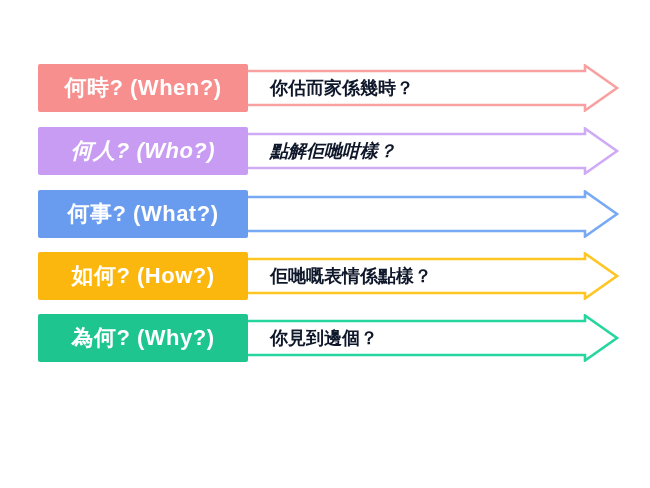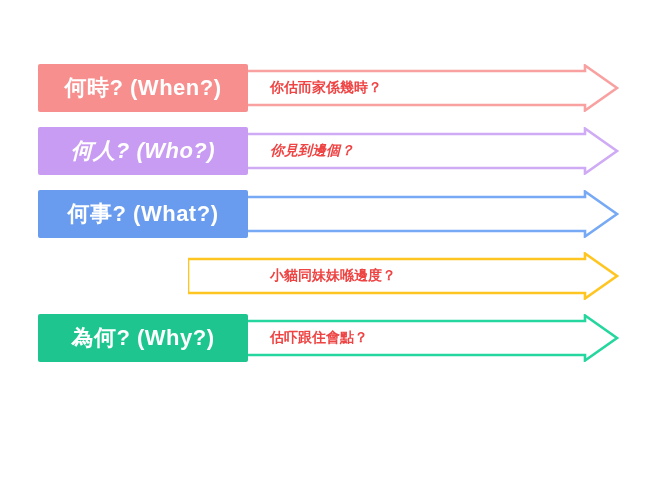--- a/index.html
+++ b/index.html
@@ -39,22 +39,22 @@
     display:flex;align-items:center;justify-content:center;
     color:#ffffff;
     font-size:22px;
     font-weight:bold;
     letter-spacing:0.5px;
     white-space:nowrap;
   }
   .question{
     position:absolute;left:232px;top:0;height:48px;z-index:3;
     display:flex;align-items:center;
-    color:#ef4444;
-    font-size:14px;
+    color:#0f172a;
+    font-size:18px;
     font-weight:bold;
     white-space:nowrap;
   }
 </style>
 </head>
 <body>
 
 <div class="canvas">
 
   <div class="row" style="--label-c: #f78f8f; --arrow-c: #f9a1a1;">
@@ -63,39 +63,40 @@
     </svg>
     <div class="label">何時? (When?)</div>
     <div class="question">你估而家係幾時？</div>
   </div>
 
   <div class="row" style="--label-c: #c89cf2; --arrow-c: #cfabf6;">
     <svg class="arrow-svg" viewBox="0 0 432 48" aria-hidden="true">
       <polygon points="0,7 397,7 397,1.5 429,24 397,46.5 397,41 0,41"></polygon>
     </svg>
     <div class="label">何人? (Who?)</div>
-    <div class="question">你見到邊個？</div>
+    <div class="question">點解佢哋咁樣？</div>
   </div>
 
 
   <div class="row" style="--label-c: #699cee; --arrow-c: #77a9f4;">
     <svg class="arrow-svg" viewBox="0 0 432 48" aria-hidden="true">
       <polygon points="0,7 397,7 397,1.5 429,24 397,46.5 397,41 0,41"></polygon>
     </svg>
     <div class="label">何事? (What?)</div>
   </div>
 
   <div class="row" style="--label-c: #fcb70e; --arrow-c: #ffc520;">
     <svg class="arrow-svg" viewBox="0 0 432 48" aria-hidden="true">
       <polygon points="0,7 397,7 397,1.5 429,24 397,46.5 397,41 0,41"></polygon>
     </svg>
-    <div class="question">小貓同妹妹喺邊度？</div>
+    <div class="label">如何? (How?)</div>
+    <div class="question">佢哋嘅表情係點樣？</div>
   </div>
 
   <div class="row" style="--label-c: #1fc58f; --arrow-c: #25d69e;">
     <svg class="arrow-svg" viewBox="0 0 432 48" aria-hidden="true">
       <polygon points="0,7 397,7 397,1.5 429,24 397,46.5 397,41 0,41"></polygon>
     </svg>
     <div class="label">為何? (Why?)</div>
-    <div class="question">估吓跟住會點？</div>
+    <div class="question">你見到邊個？</div>
   </div>
 
 </div>
 
 </body></html>

